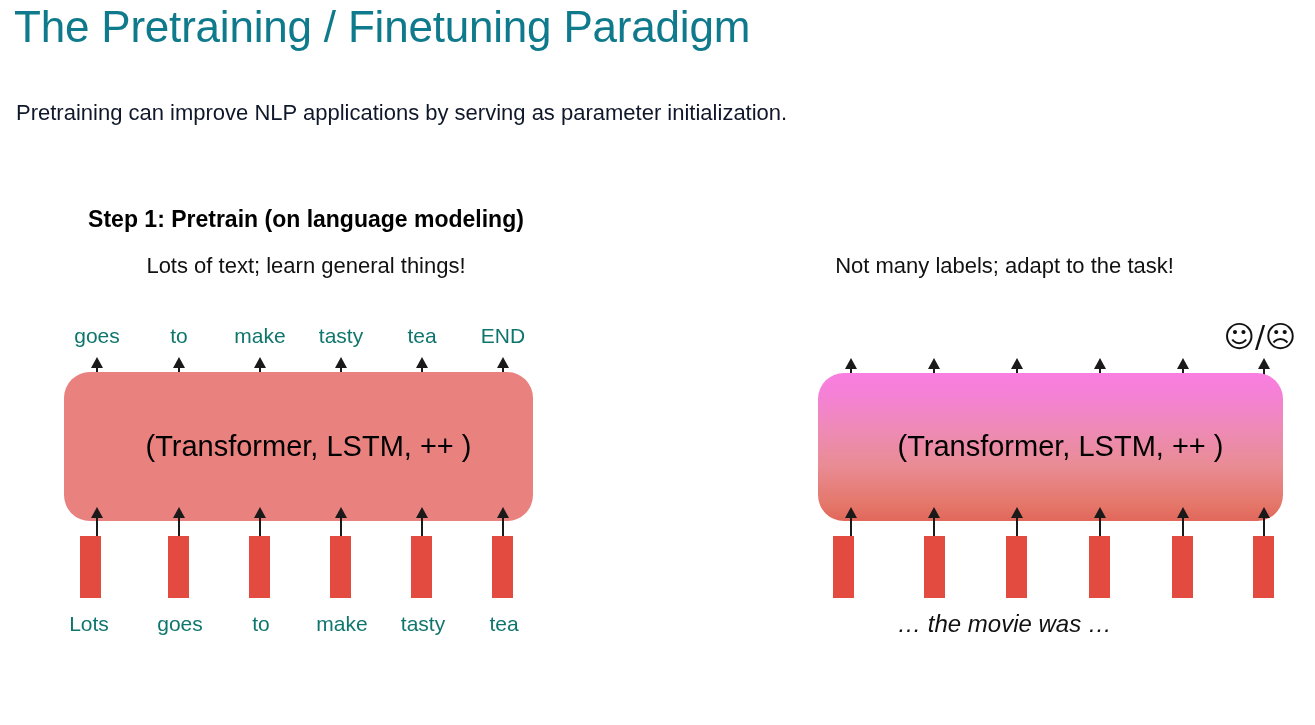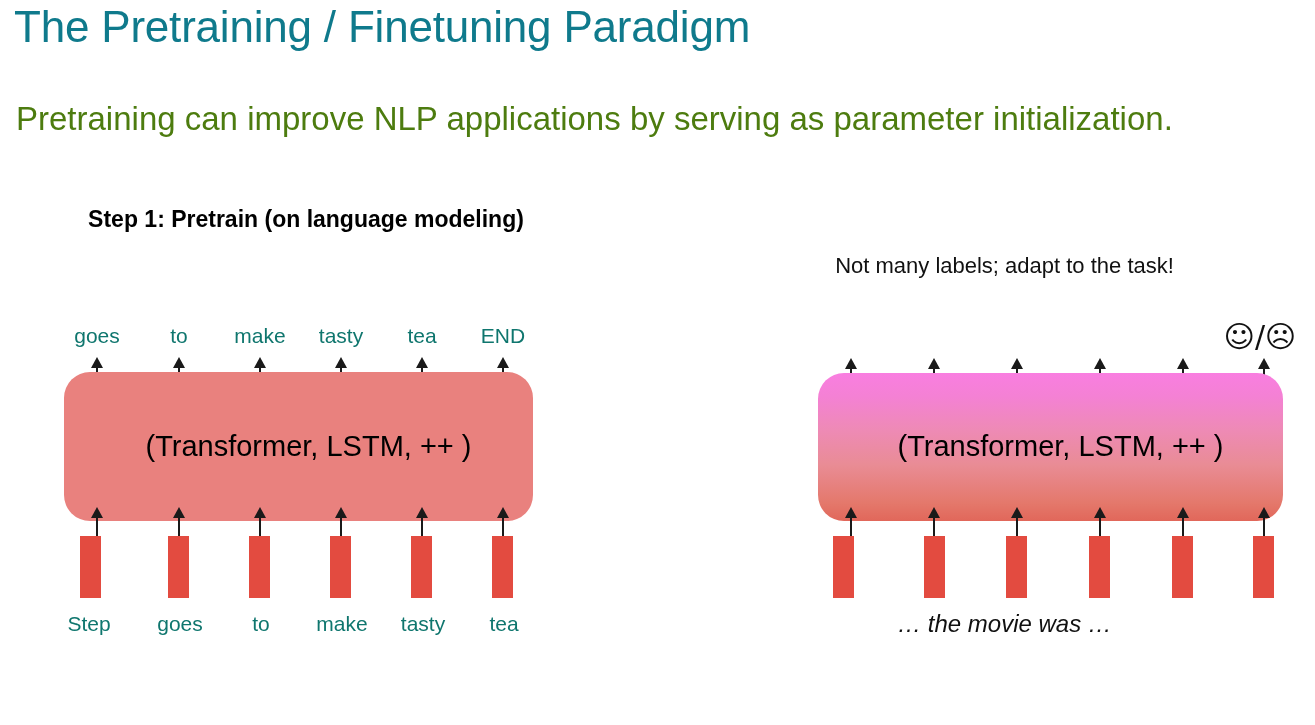--- a/index.html
+++ b/index.html
@@ -24,23 +24,23 @@
     font-size: 44px;
     font-weight: 400;
     color: #0F7A8C;
     letter-spacing: -0.2px;
     white-space: nowrap;
   }
   #slide-subtitle {
     position: absolute;
     left: 16px;
     top: 100px;
-    font-size: 33px;
+    font-size: 22px;
     font-weight: 400;
-    color: #4d7c0f;
+    color: #0f172a;
     white-space: nowrap;
   }
 
   
   .column {
     position: absolute;
     top: 0;
     height: 575px;
   }
   #column-pretrain { left: 0px;   width: 660px; }
@@ -172,20 +172,21 @@
 <body>
 
 <div id="slide-title">The Pretraining / Finetuning Paradigm</div>
 
 <div id="slide-subtitle">Pretraining can improve NLP applications by serving as parameter initialization.</div>
 
 <div class="column" id="column-pretrain">
 
   <div class="step-heading">Step 1: Pretrain (on language modeling)</div>
 
+  <div class="step-caption">Lots of text; learn general things!</div>
 
   <div class="diagram">
 
     <div class="token-label output-label" style="left:97px;">goes</div>
     <div class="token-label output-label" style="left:179px;">to</div>
     <div class="token-label output-label" style="left:260px;">make</div>
     <div class="token-label output-label" style="left:341px;">tasty</div>
     <div class="token-label output-label" style="left:422px;">tea</div>
     <div class="token-label output-label" style="left:503px;">END</div>
 
@@ -243,21 +244,21 @@
         <div class="shaft"></div>
       </div>
 
     <div class="token-bar" style="left:80px;  top:536px;"></div>
     <div class="token-bar" style="left:168px; top:536px;"></div>
     <div class="token-bar" style="left:249px; top:536px;"></div>
     <div class="token-bar" style="left:330px; top:536px;"></div>
     <div class="token-bar" style="left:411px; top:536px;"></div>
     <div class="token-bar" style="left:492px; top:536px;"></div>
 
-    <div class="token-label input-label" style="left:89px;">Step</div>
+    <div class="token-label input-label" style="left:89px;">Lots</div>
     <div class="token-label input-label" style="left:180px;">goes</div>
     <div class="token-label input-label" style="left:261px;">to</div>
     <div class="token-label input-label" style="left:342px;">make</div>
     <div class="token-label input-label" style="left:423px;">tasty</div>
     <div class="token-label input-label" style="left:504px;">tea</div>
 
   </div>
 </div>
 
 <div class="column" id="column-finetune">

